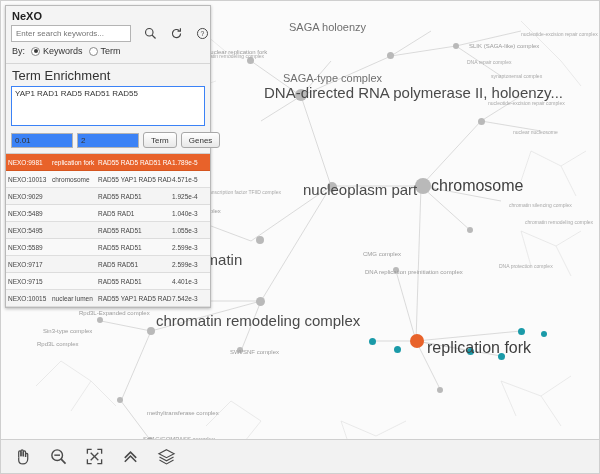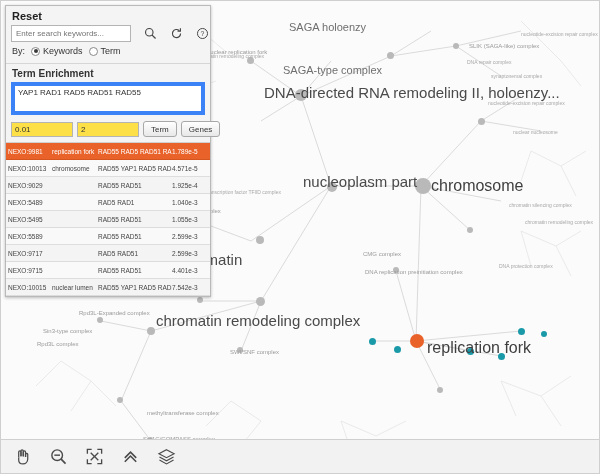--- a/index.html
+++ b/index.html
@@ -128,49 +128,48 @@
     width: 4px; height: 4px;
     border-radius: 50%;
     background: #3a3a3a;
   }
   .section-sep {
     border-top: 1px solid #d6d6d6;
     margin: 2px 0 0 0;
   }
   .section-title {
     padding: 4px 6px 3px 6px;
-    font-size: 10px;
+    font-size: 13px;
     color: #333;
-    font-weight: bold;
   }
   .ta-wrap { padding: 0 5px 4px 5px; }
   .term-area {
     width: 100%;
-    height: 33px;
-    border: 4px solid #3b82f6;
+    height: 40px;
+    border: 1px solid #3b82f6;
     background: #fff;
     font-size: 8px;
     color: #333;
     padding: 2px 3px;
     box-sizing: border-box;
     resize: none;
     font-family: "Liberation Sans", sans-serif;
   }
   .param-row {
     display: flex;
     align-items: center;
     gap: 4px;
     padding: 0 5px 5px 5px;
   }
   .param-input {
     width: 62px;
     height: 15px;
     font-size: 8px;
     border: 1px solid #b4b4b4;
-    background: #fde047;
+    background: #3b82f6;
     padding: 1px 3px;
     box-sizing: border-box;
     font-family: "Liberation Sans", sans-serif;
     color: #333;
   }
   .param-input.wide { flex: 1; }
   .btn {
     height: 16px;
     font-size: 8px;
     padding: 0 7px;
@@ -315,27 +314,27 @@
     <div class="node" style="left:497px;top:352px;width:7px;height:7px;background:#1a9aa8"></div>
     <div class="node" style="left:517px;top:327px;width:7px;height:7px;background:#1a9aa8"></div>
     <div class="node" style="left:540px;top:330px;width:6px;height:6px;background:#1a9aa8"></div>
 
     <div id="net-labels">
         <div class="net-label mid" style="left: 288px; top: 20px;">SAGA holoenzy</div>
         <div class="net-label tiny" style="left: 206px; top: 48px;">nuclear replication fork</div>
         <div class="net-label tiny" style="left: 468px; top: 42px;">SLIK (SAGA-like) complex</div>
         <div class="net-label xtiny" style="left: 520px; top: 30px;">nucleotide-excision repair complex</div>
         <div class="net-label xtiny" style="left: 195px; top: 52px;">chromatin remodeling complex</div>
-        <div class="net-label mid" style="left: 282px; top: 63px;">SAGA-type complex</div>
+        <div class="net-label mid" style="left: 282px; top: 71px;">SAGA-type complex</div>
         <div class="net-label xtiny" style="left: 466px; top: 58px;">DNA repair complex</div>
         <div class="net-label xtiny" style="left: 490px; top: 72px;">synaptonemal complex</div>
-        <div class="net-label big" style="left: 263px; top: 83px;">DNA-directed RNA remodeling II, holoenzy...</div>
+        <div class="net-label big" style="left: 263px; top: 83px;">DNA-directed RNA polymerase II, holoenzy...</div>
         <div class="net-label xtiny" style="left: 487px; top: 99px;">nucleotide-excision repair complex</div>
         <div class="net-label xtiny" style="left: 512px; top: 128px;">nuclear nucleosome</div>
-        <div class="net-label big" style="left: 302px; top: 172px;">nucleoplasm part</div>
+        <div class="net-label big" style="left: 302px; top: 180px;">nucleoplasm part</div>
         <div class="net-label huge" style="left: 430px; top: 176px;">chromosome</div>
         <div class="net-label xtiny" style="left: 508px; top: 201px;">chromatin silencing complex</div>
         <div class="net-label xtiny" style="left: 205px; top: 188px;">transcription factor TFIID complex</div>
         <div class="net-label xtiny" style="left: 524px; top: 218px;">chromatin remodeling complex</div>
         <div class="net-label tiny" style="left: 96px; top: 207px;">NuA4/Tip60 histone acetyltransferase complex</div>
         <div class="net-label tiny" style="left: 362px; top: 250px;">CMG complex</div>
         <div class="net-label tiny" style="left: 364px; top: 268px;">DNA replication preinitiation complex</div>
         <div class="net-label xtiny" style="left: 498px; top: 262px;">DNA protection complex</div>
         <div class="net-label big" style="left: 122px; top: 250px;">nuclear chromatin</div>
         <div class="net-label big" style="left: 155px; top: 311px;">chromatin remodeling complex</div>
@@ -343,21 +342,21 @@
         <div class="net-label huge" style="left: 426px; top: 338px;">replication fork</div>
         <div class="net-label tiny" style="left: 42px; top: 327px;">Sin3-type complex</div>
         <div class="net-label tiny" style="left: 36px; top: 340px;">Rpd3L complex</div>
         <div class="net-label tiny" style="left: 229px; top: 348px;">SWI/SNF complex</div>
         <div class="net-label tiny" style="left: 146px; top: 409px;">methyltransferase complex</div>
         <div class="net-label tiny" style="left: 142px; top: 435px;">Set1C/COMPASS complex</div>
       </div>
   </div>
 
   <div id="panel">
-    <div id="panel-title">Reset</div>
+    <div id="panel-title">NeXO</div>
 
     <div class="search-row">
       <input class="search-input" value="" placeholder="Enter search keywords..." style="">
       <div class="icon-btn">
         <svg width="13" height="13" viewBox="0 0 16 16">
             <circle cx="6.5" cy="6.5" r="4.6" fill="none" stroke="#444" stroke-width="1.4"></circle>
             <line x1="10" y1="10" x2="14.2" y2="14.2" stroke="#444" stroke-width="1.6"></line>
           </svg>
       </div>
       <div class="icon-btn">

